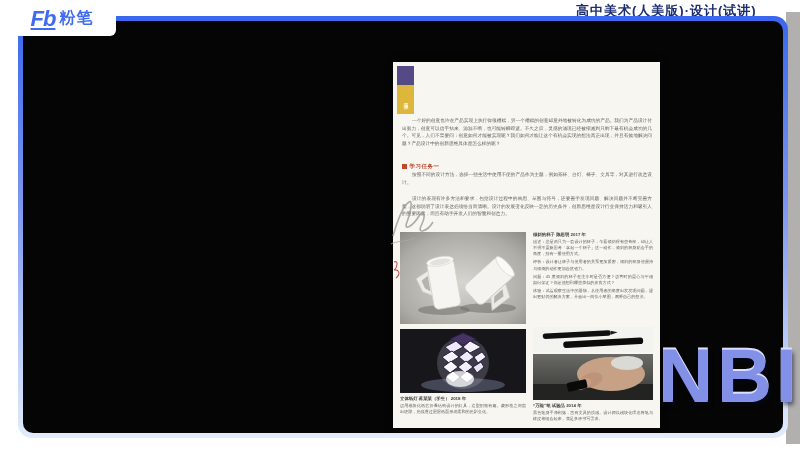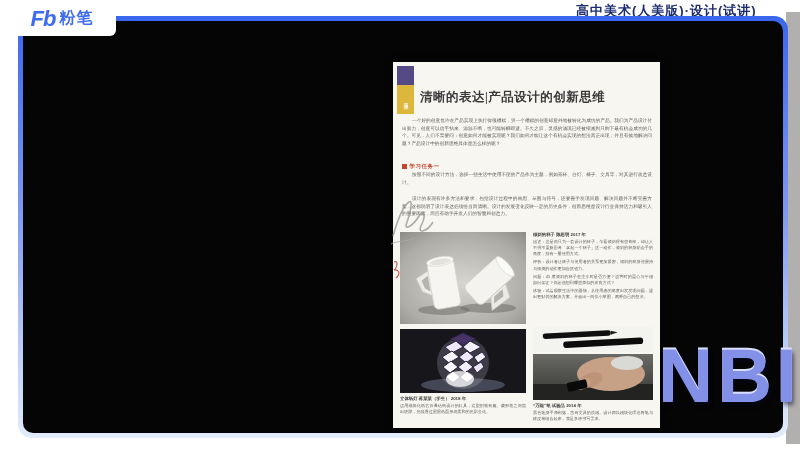--- a/index.html
+++ b/index.html
@@ -66,21 +66,21 @@
     font-size:76px;font-weight:700;letter-spacing:4px;line-height:1;
     color:#8290e8;
     text-shadow:0 -2px 0 #d9e0ff,2px 3px 4px rgba(10,10,40,.55);
   }
   
   .logo-chip{
     position:absolute;left:8px;top:1px;width:108px;height:35px;z-index:6;
     background:#ffffff;border-radius:6px;display:flex;align-items:center;justify-content:center;gap:4px;
   }
   .logo-mark{
-    font-size:22px;font-weight:700;font-style:italic;color:#3e6bf0;letter-spacing:-1px;
+    font-size:22px;font-weight:700;font-style:italic;color:#3e6bf0;letter-spacing:-1px;text-decoration:underline;
   }
   .logo-text{font-size:16px;font-weight:700;color:#3e6bf0;letter-spacing:1px;}
 </style>
 </head>
 <body>
 
 <div class="right-strip"></div>
 
 <div class="course-label">高中美术(人美版)·设计(试讲)</div>
 
@@ -89,21 +89,20 @@
 
     <div class="doc-page">
 
       <div class="lesson-tab">
         <div class="tab-purple"></div>
         <div class="tab-gold">
           <span class="tab-label">第三课</span>
         </div>
       </div>
 
-      <div class="doc-title">清晰的表达|产品设计的创新思维</div>
 
       <div class="body-text intro-text">一个好的创意也许在产品实现上执行得很糟糕，另一个糟糕的创意却意外地被转化为成功的产品。我们为产品设计付出努力，创意可以信手拈来、源源不断，也可能转瞬即逝。不久之后，灵感的涌现已经被缩减到只剩下最有机会成功的几个。可见，人们不禁要问：创意如何才能被实现呢？我们如何才能让这个有机会实现的想法真正出现，并且有效地解决问题？产品设计中的创新思维具体是怎么样的呢？</div>
 
       <div class="task-head">
         <span class="task-bullet"></span>
         <span class="task-title">学习任务一</span>
       </div>
       <div class="body-text task-text">按照不同的设计方法，选择一些生活中使用不便的产品作为主题，例如茶杯、台灯、椅子、文具等，对其进行改造设计。</div>
       <div class="body-text para2-text">设计的表现有许多方法和要求，包括设计过程中的构思、草图与符号，还要善于发现问题、解决问题并不断完善方案，这都说明了设计表达必须恰当而清晰。设计的发展变化反映一定的历史条件，创新思维是设计行业保持活力和吸引人的重要因素，而且有助于开发人们的智慧和创造力。</div>
 

